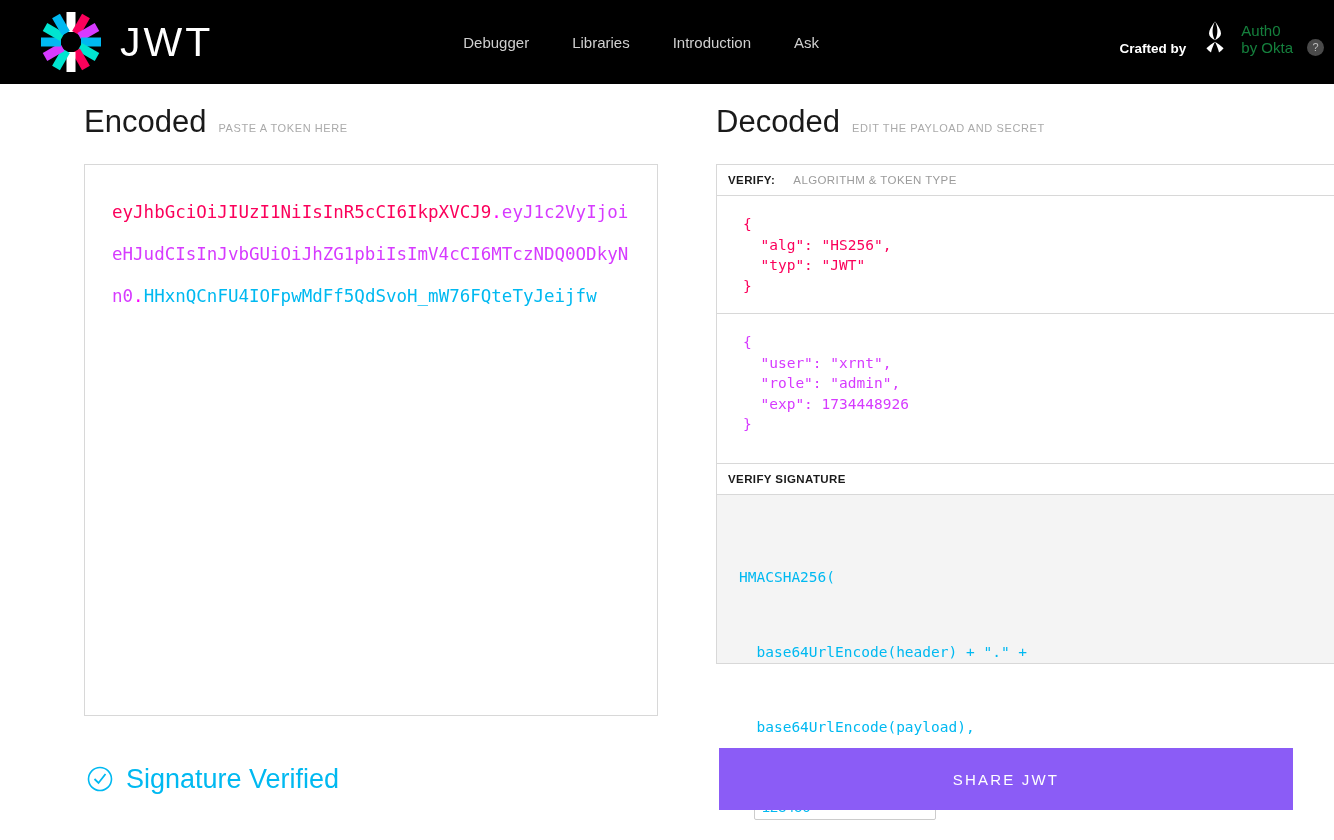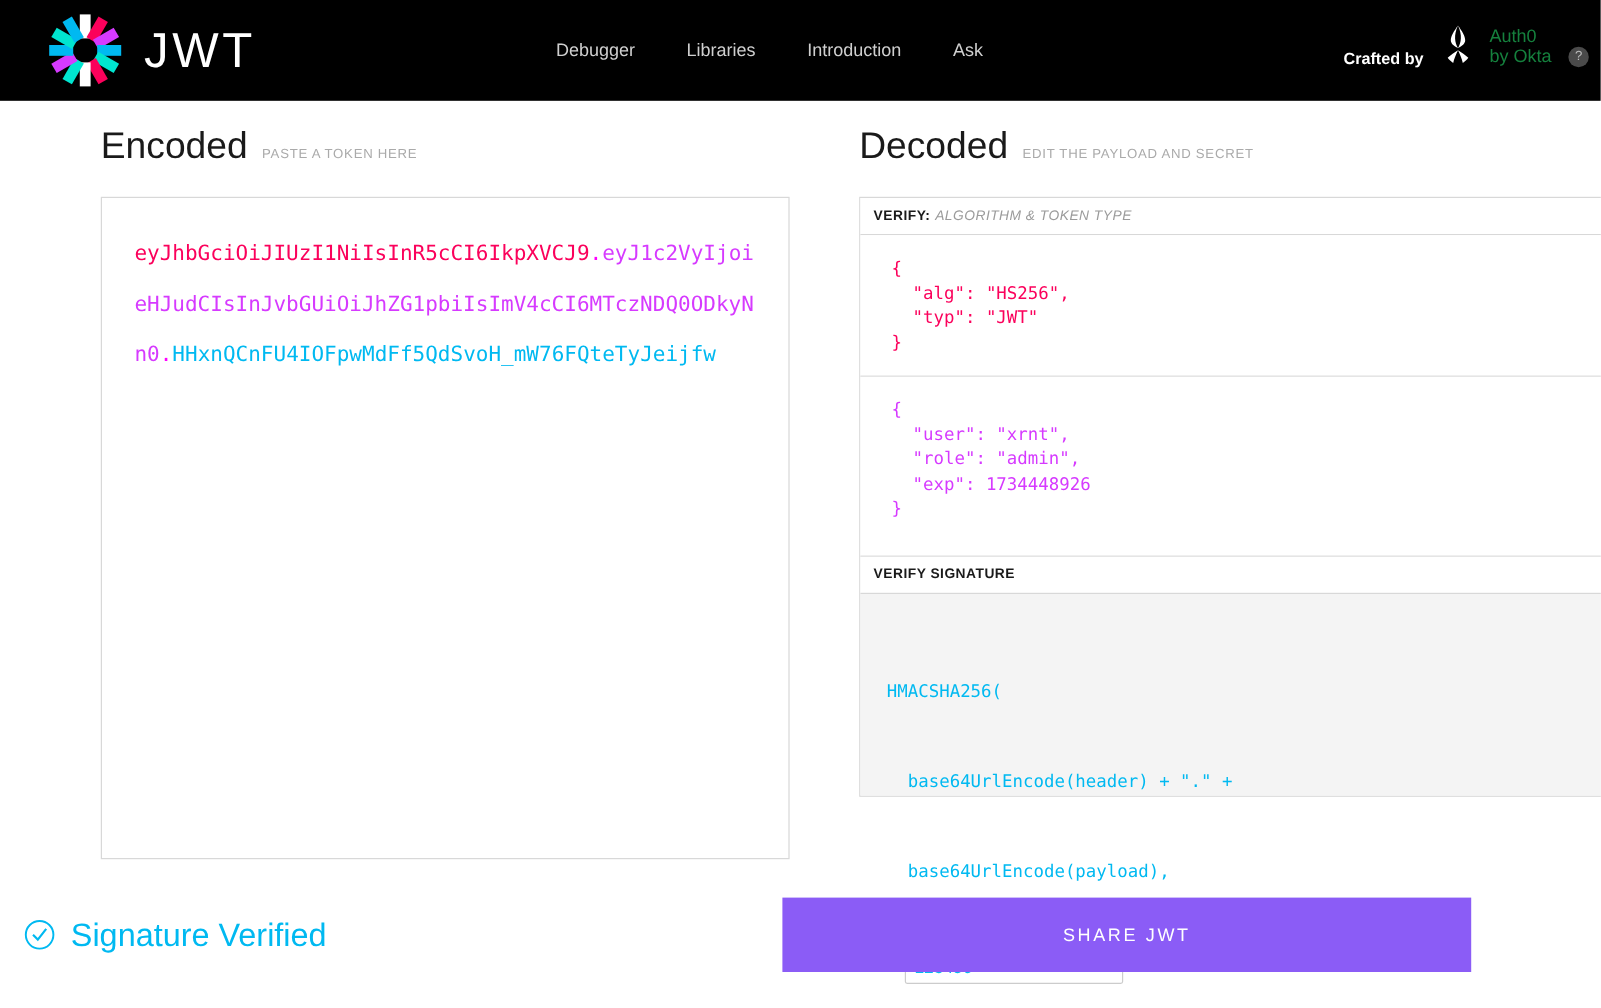--- a/index.html
+++ b/index.html
@@ -151,21 +151,21 @@
   }
   .panel-label {
     background: #ffffff;
     border-bottom: 1px solid #d8d8d8;
     padding: 9px 0 9px 11px;
     font-size: 11.5px;
     letter-spacing: 0.4px;
     white-space: nowrap;
   }
   .panel-label .lab-main { color: #1a1a1a; font-weight: bold; }
-  .panel-label .lab-sub  { color: #9b9b9b; margin-left: 4px; font-style: italic; }
+  .panel-label .lab-sub  { color: #9b9b9b; margin-left: 18px; }
   .panel-body {
     background: #ffffff;
     border-bottom: 1px solid #d8d8d8;
     padding: 18px 0 18px 26px;
     font-family: "DejaVu Sans Mono", monospace;
     font-size: 14.5px;
     line-height: 20.5px;
     white-space: pre;
   }
   .panel-body.header-body  { color: #fb015b; height: 118px; box-sizing: border-box; }
@@ -195,23 +195,24 @@
     background: #ffffff;
     color: #00b9f1;
     font-family: "Liberation Sans", sans-serif;
     font-size: 14.5px;
     outline: none;
   }
 
   
   .footer {
     display: flex;
-    padding: 0 20px;
+    padding: 0 47px;
     gap: 58px;
     margin-top: 32px;
+    margin-left: 40px;
   }
   .verified {
     display: flex;
     align-items: center;
     width: 574px;
     flex: none;
     height: 62px;
   }
   .verified-icon { width: 26px; height: 26px; flex: none; }
   .verified-text {

